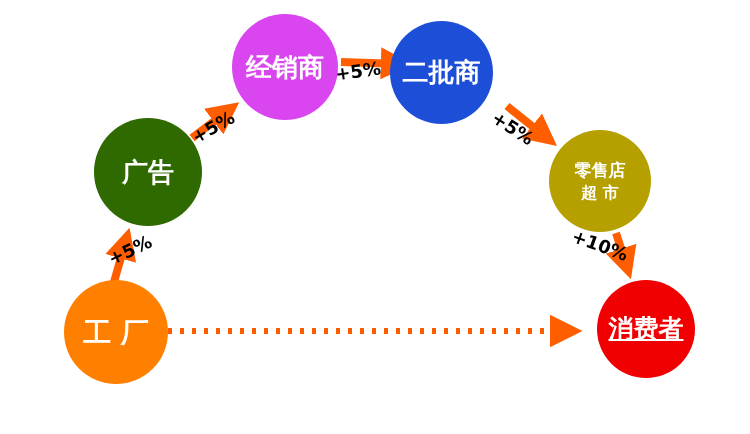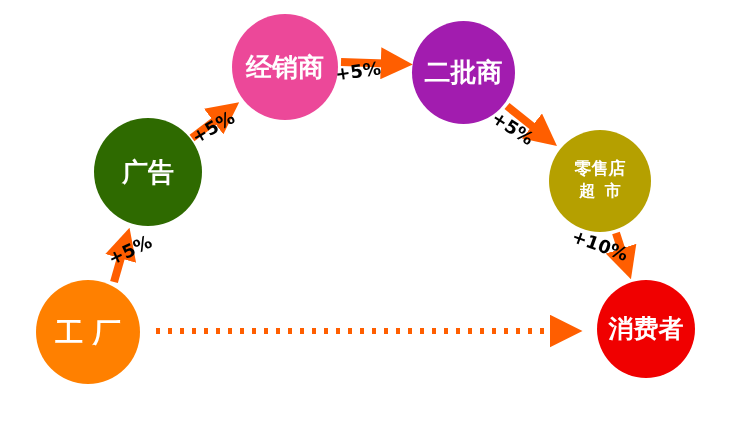--- a/index.html
+++ b/index.html
@@ -26,26 +26,26 @@
     display: flex;
     flex-direction: column;
     align-items: center;
     justify-content: center;
     color: #ffffff;
     font-weight: bold;
     text-align: center;
     line-height: 1.25;
   }
 
-  .node-factory     { left: 36px;  top: 280px; width: 104px; height: 104px; background: #FF8000; font-size: 28px; }
+  .node-factory     { left: 64px;  top: 280px; width: 104px; height: 104px; background: #FF8000; font-size: 28px; }
   .node-advertising { left: 94px;  top: 118px; width: 108px; height: 108px; background: #2E6A00; font-size: 26px; text-align: right; }
-  .node-distributor { left: 232px; top: 14px;  width: 106px; height: 106px; background: #ec4899; font-size: 26px; }
-  .node-second      { left: 412px; top: 21px;  width: 103px; height: 103px; background: #a21caf; font-size: 26px; }
-  .node-retail      { left: 549px; top: 130px; width: 102px; height: 102px; background: #B5A000; font-size: 16px; line-height: 1.35; font-family: Liberation Mono, monospace; }
-  .node-consumer    { left: 597px; top: 280px; width: 98px;  height: 98px;  background: #F00000; font-size: 25px; }
+  .node-distributor { left: 232px; top: 14px;  width: 106px; height: 106px; background: #d946ef; font-size: 26px; }
+  .node-second      { left: 390px; top: 21px;  width: 103px; height: 103px; background: #1d4ed8; font-size: 26px; }
+  .node-retail      { left: 549px; top: 130px; width: 102px; height: 102px; background: #B5A000; font-size: 16px; line-height: 1.35; }
+  .node-consumer    { left: 597px; top: 280px; width: 98px;  height: 98px;  background: #F00000; font-size: 25px; text-decoration: underline; }
 
   .node-retail .line-1 { font-size: 17px; }
 
   .edge-label {
     position: absolute;
     font-weight: bold;
     color: #000000;
     font-size: 18px;
     white-space: nowrap;
   }

